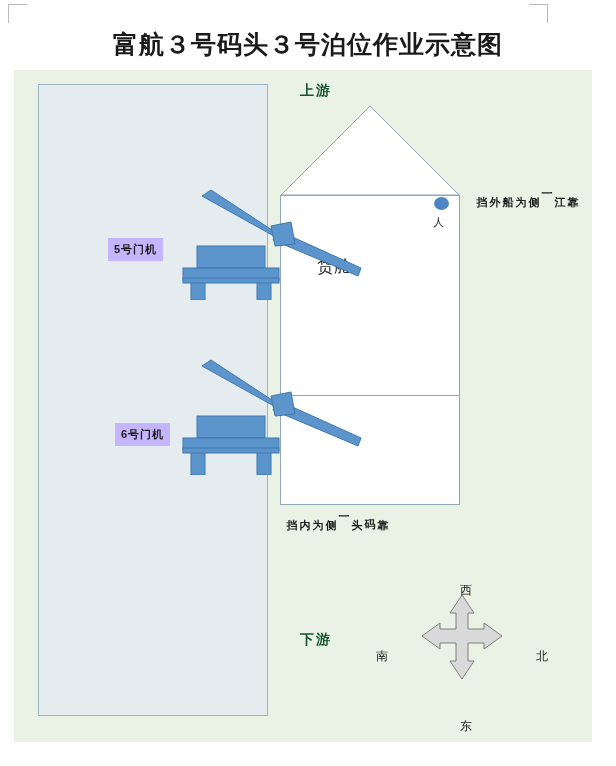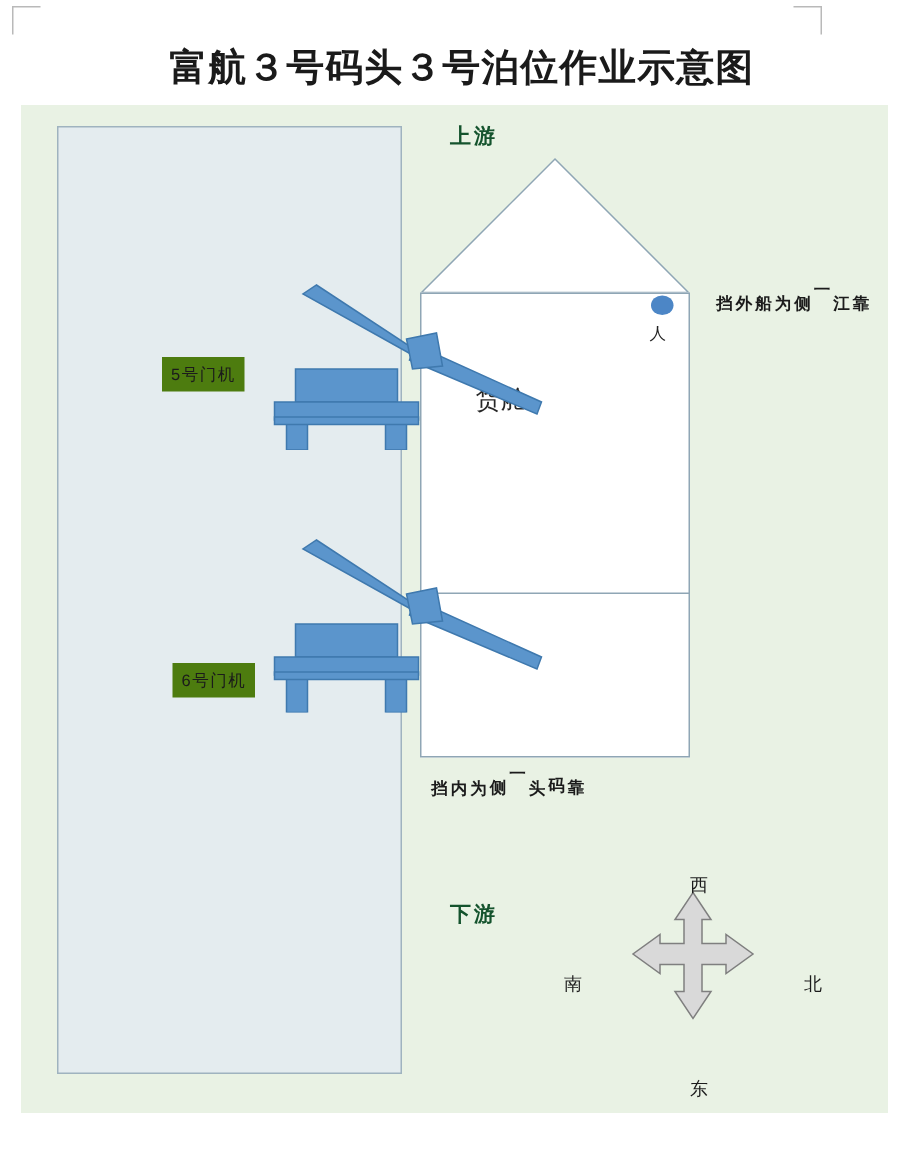--- a/index.html
+++ b/index.html
@@ -123,42 +123,42 @@
 
   
   .crane { position: absolute; }
   .crane svg { display: block; }
   .crane5 { left: 163px; top: 90px; }
   .crane6 { left: 163px; top: 260px; }
 
   
   .tag {
     position: absolute;
-    background: #4d7c0f;
+    background: #c4b5fd;
     font-size: 11px;
-    font-weight: normal;
+    font-weight: bold;
     color: #1b1b1b;
     padding: 4px 6px;
     letter-spacing: 1px;
     white-space: nowrap;
   }
   .tag5 { left: 94px; top: 168px; }
-  .tag6 { left: 101px; top: 353px; margin-top: 19px; }
+  .tag6 { left: 101px; top: 353px; }
 
   
   .ud-label {
     position: absolute;
     font-size: 14px;
     font-weight: bold;
     color: #14532d;
     letter-spacing: 2px;
     white-space: nowrap;
   }
   .upstream { left: 286px; top: 12px; }
-  .downstream { left: 286px; top: 531px; }
+  .downstream { left: 286px; top: 561px; }
 
   
   .vtext {
     position: absolute;
     display: flex;
     flex-direction: row-reverse;
     gap: 1px;
     font-size: 11px;
     font-weight: bold;
     color: #1b1b1b;

